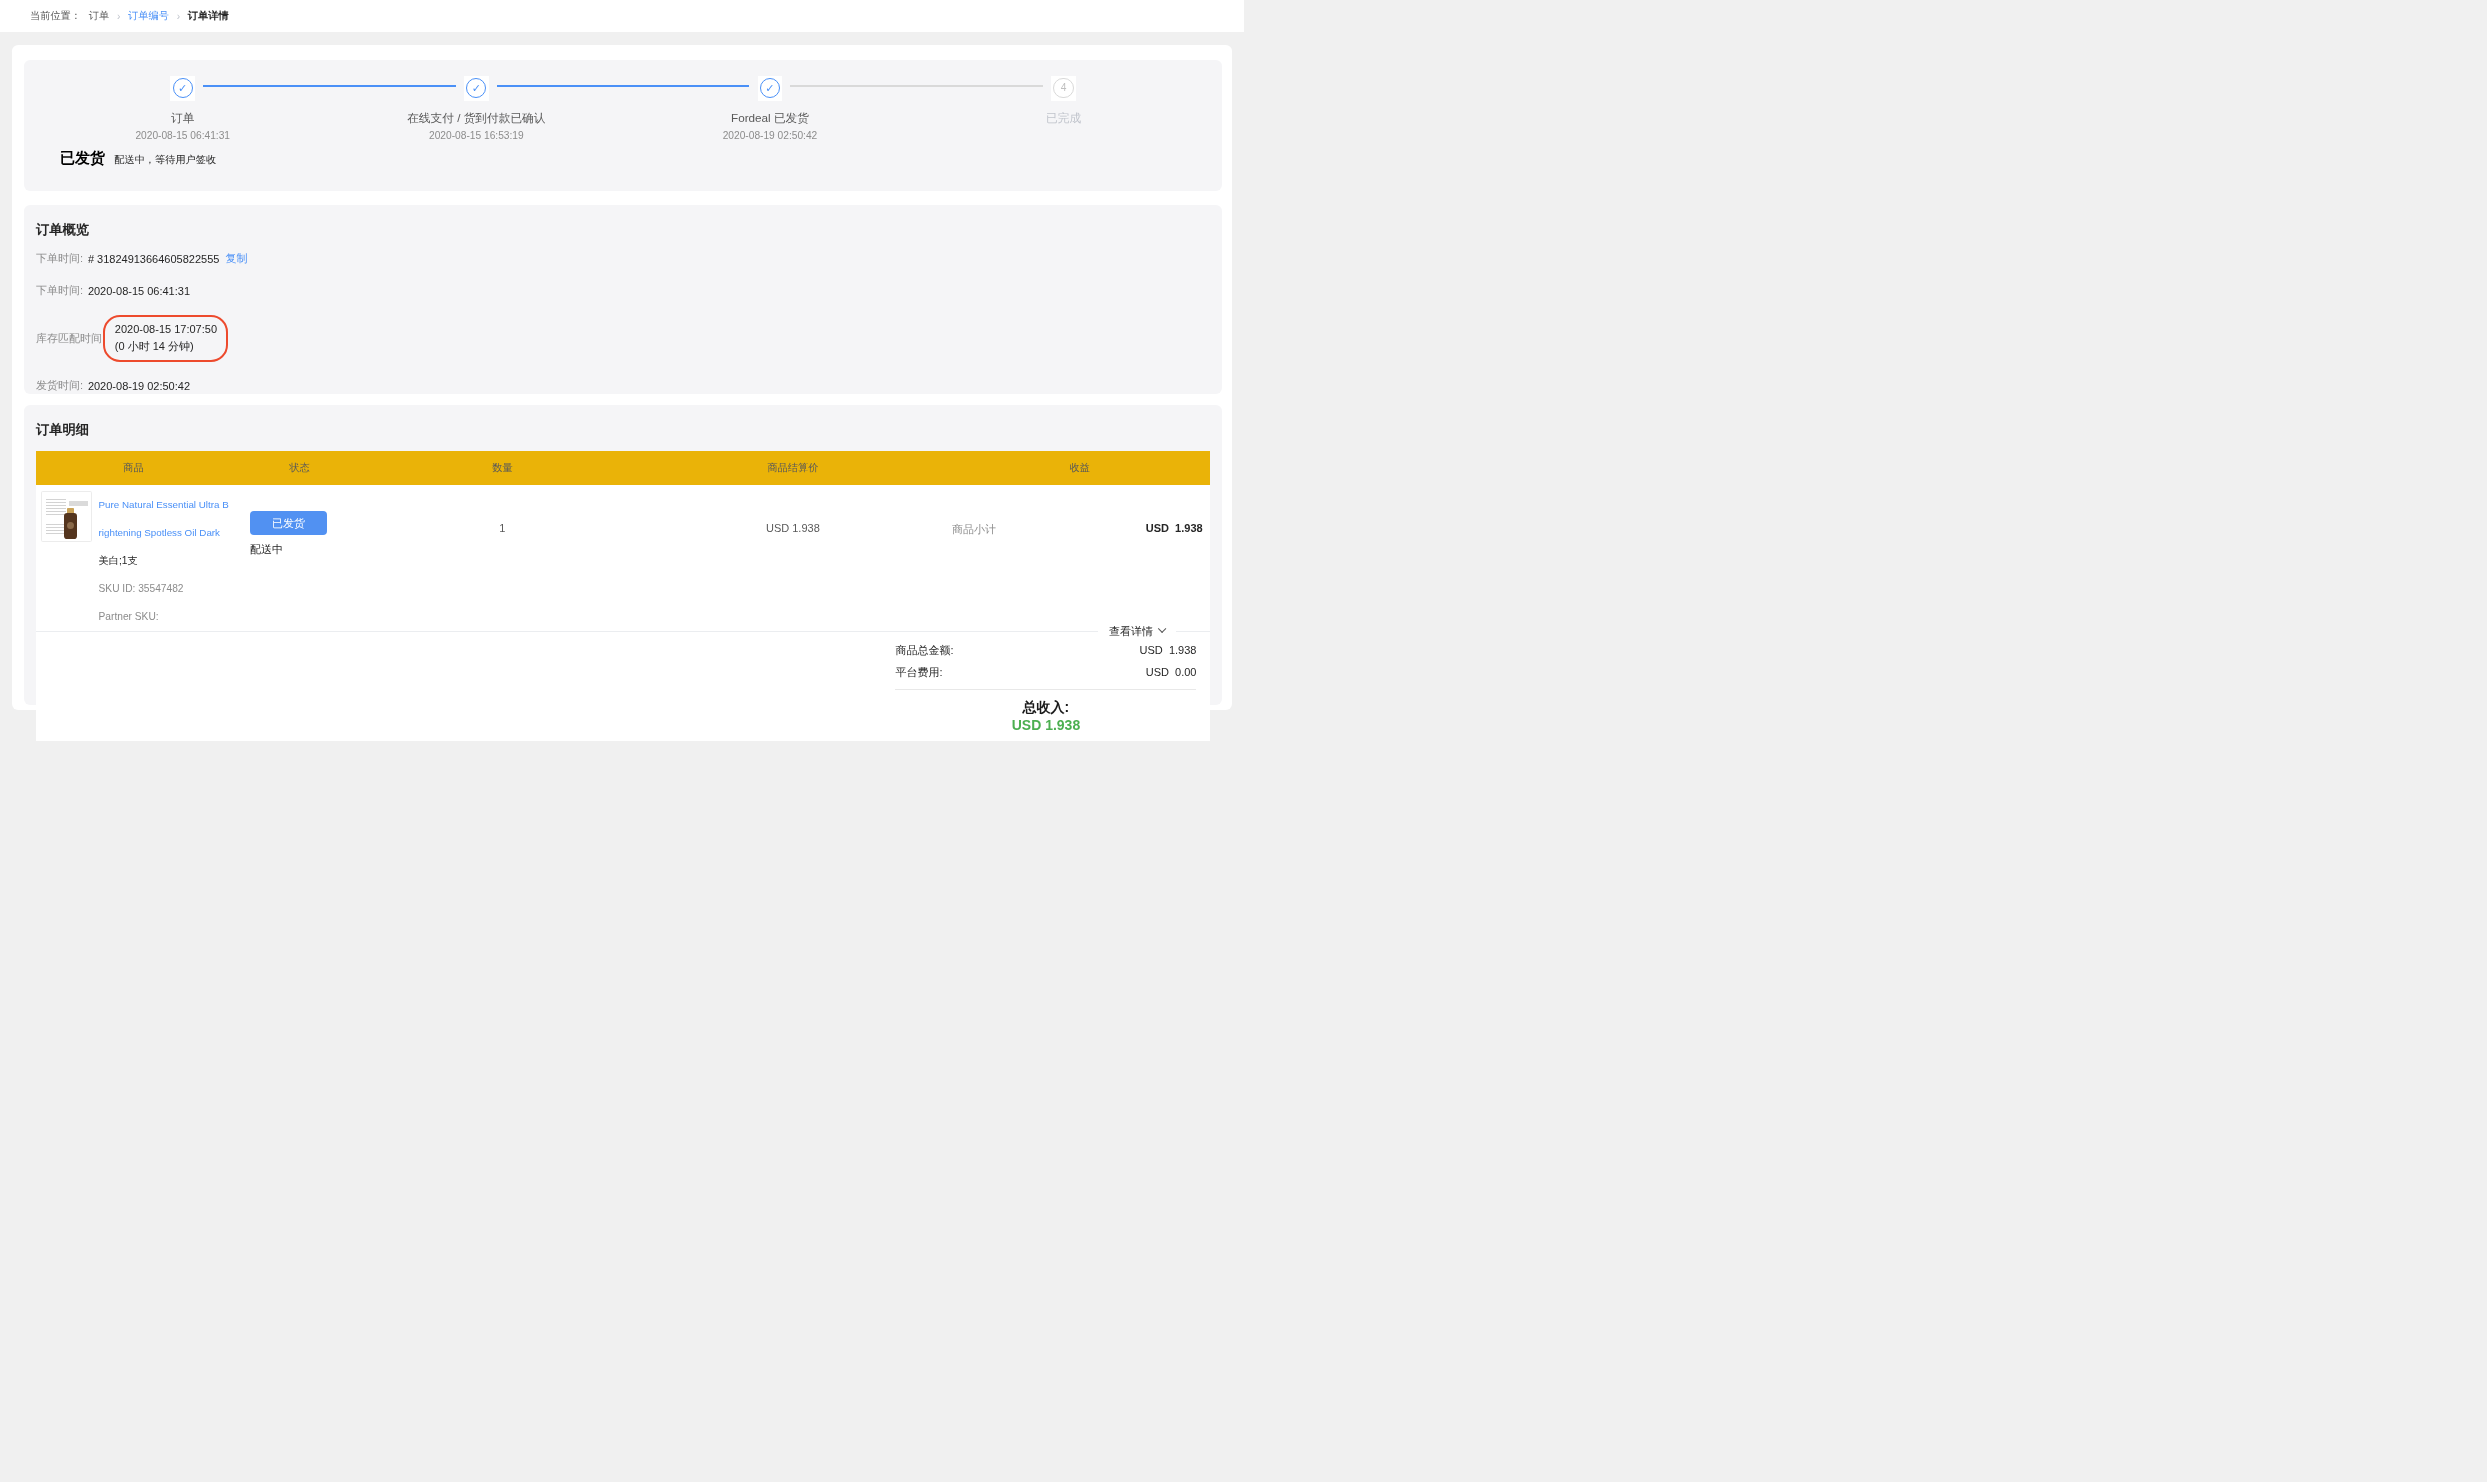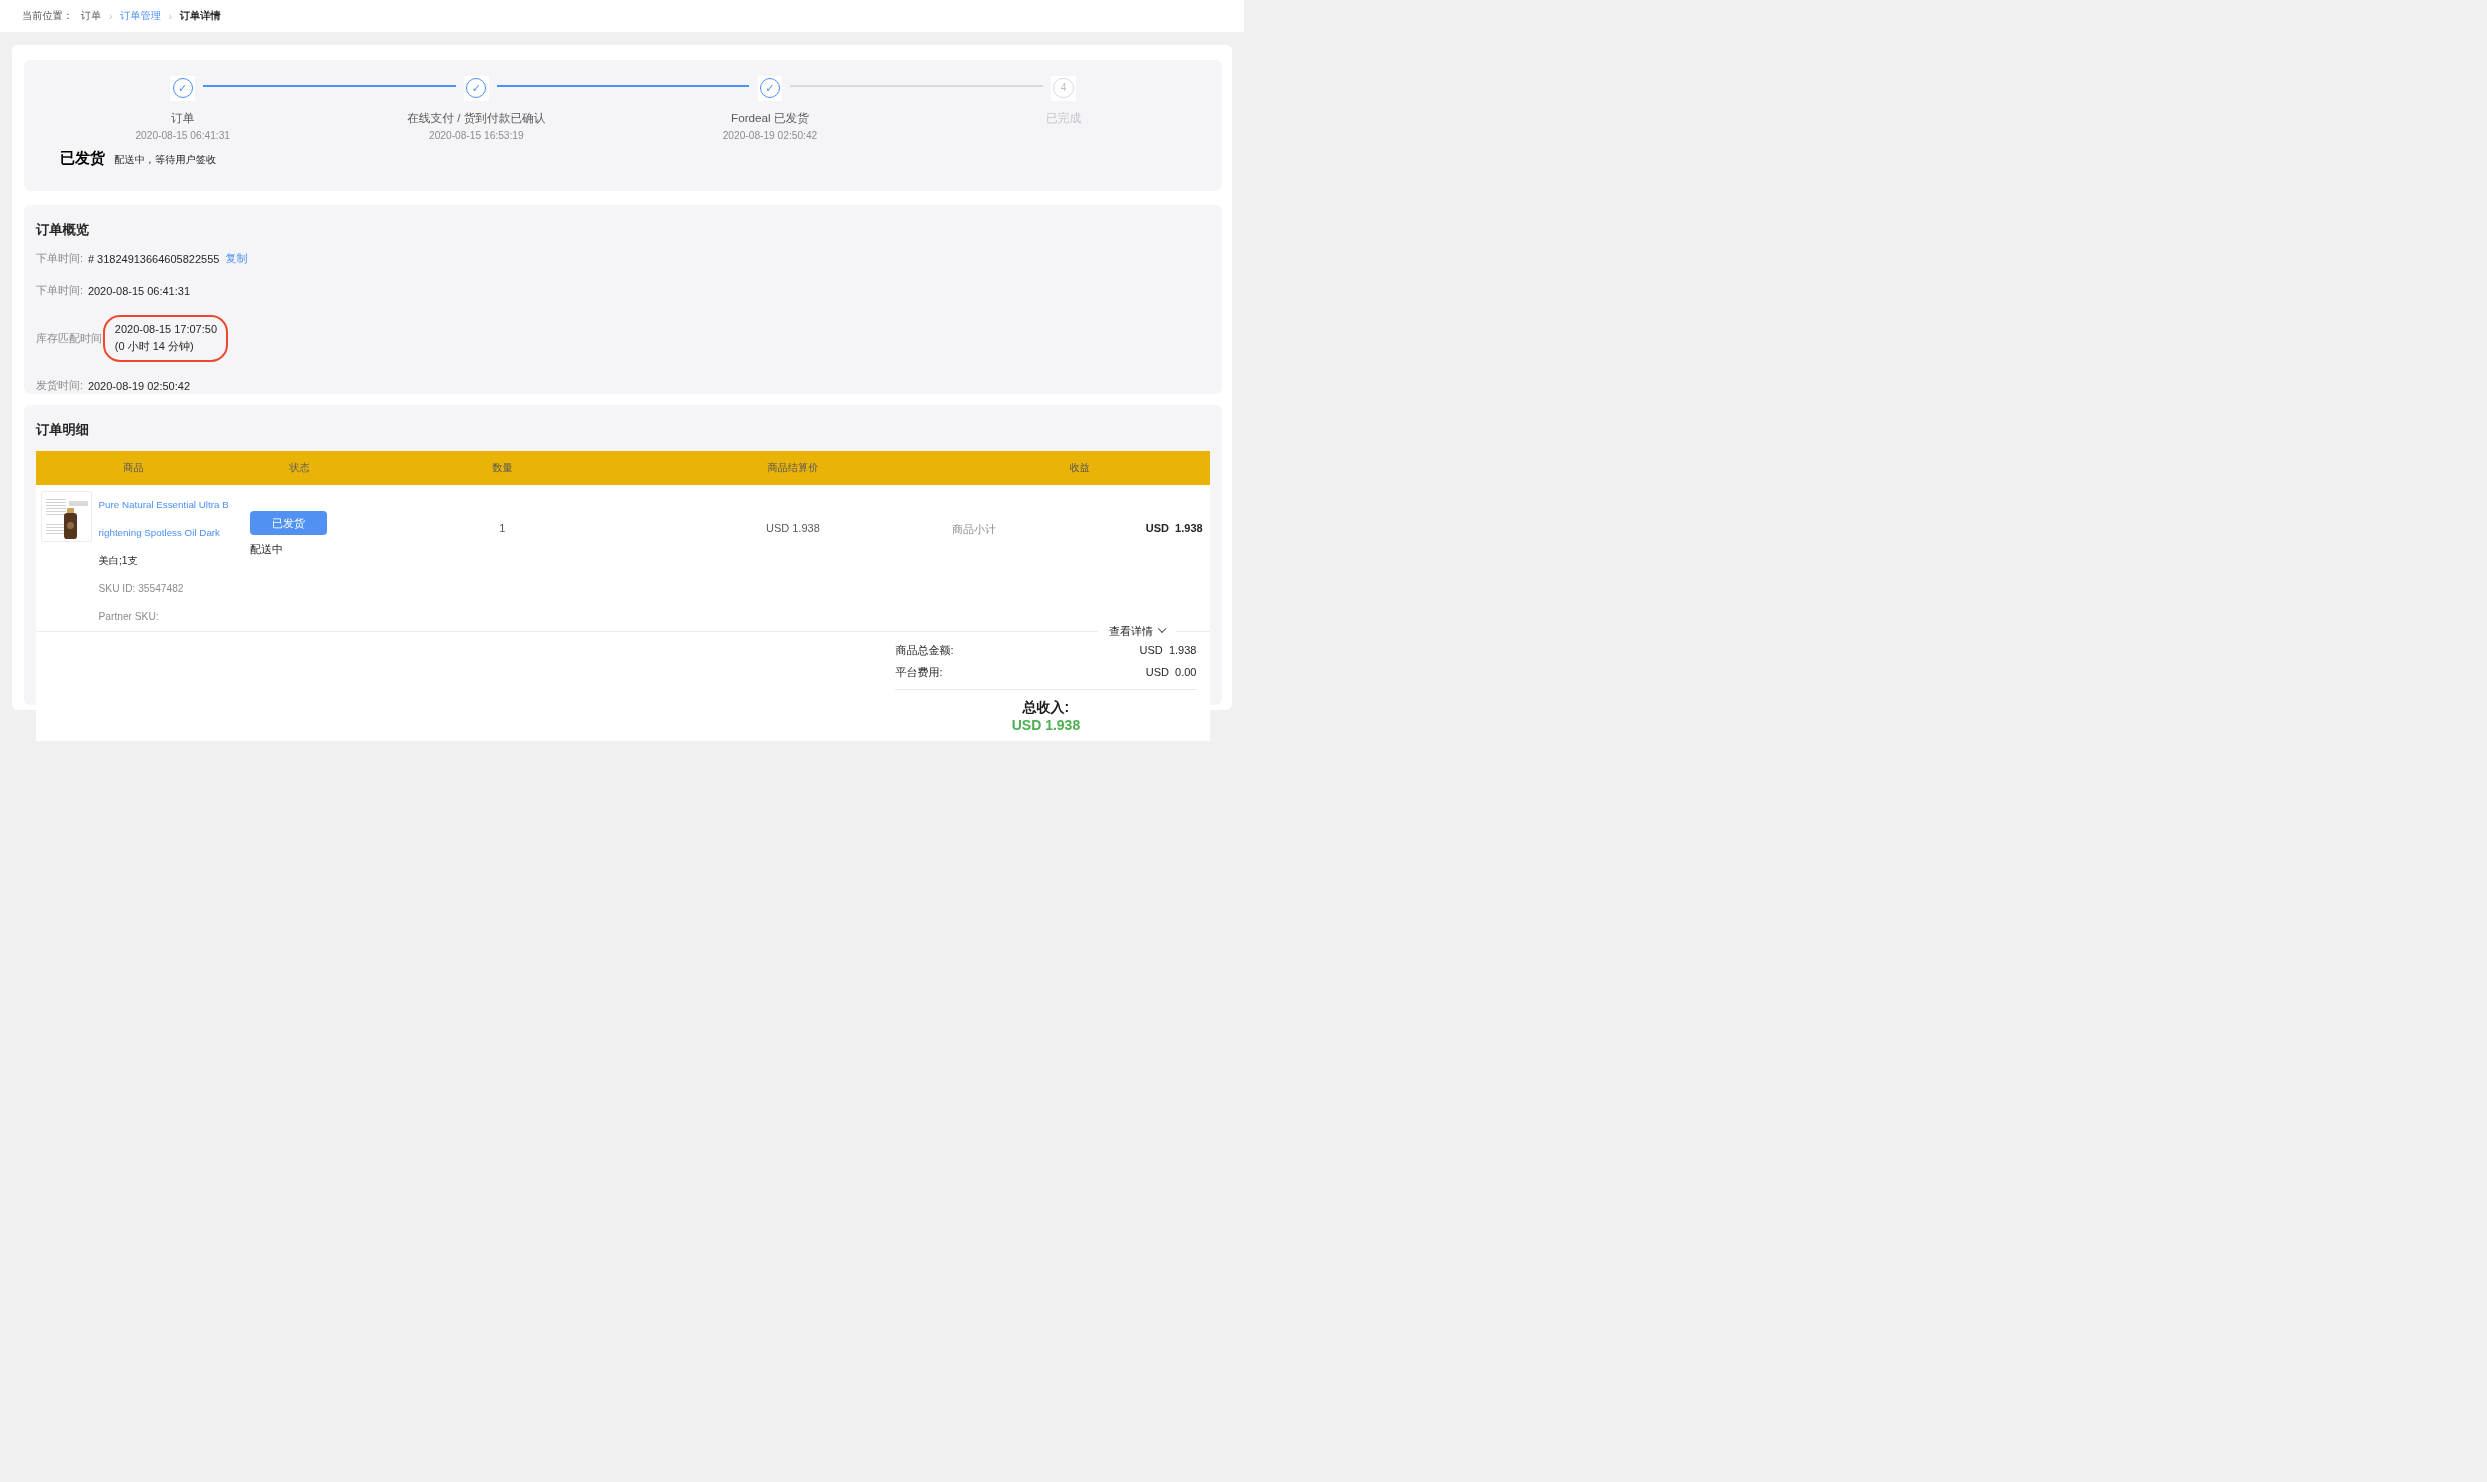--- a/index.html
+++ b/index.html
@@ -8,21 +8,21 @@
     font-family: "Liberation Sans", "DejaVu Sans", sans-serif;
     background:#f0f0f0;
     width:1244px; height:741px;
     overflow:hidden;
     color:#262626;
   }
   
   .topbar {
     background:#fff; height:32px;
     display:flex; align-items:center;
-    padding:0 22px; font-size:10.2px;
+    padding:0 30px; font-size:10.2px;
   }
   .crumb-label { color:#595959; margin-right:7.8px; }
   .crumb-link { color:#595959; cursor:pointer; }
   .crumb-link.active { color:#4a90f7; }
   .crumb-sep { color:#c0c4cc; margin:0 7.8px; font-size:10.2px; }
   .crumb-current { color:#262626; font-weight:700; }
   
   .card {
     background:#fff; border-radius:6.2px;
     margin:12.5px 11.7px 0; height:665px;
@@ -131,21 +131,21 @@
   .tot-income .tlabel { font-size:14px; font-weight:700; color:#1a1a1a; }
   .tot-income .tval { font-size:14px; font-weight:700; color:#4caf50; }
 </style>
 </head>
 <body>
 
 <div class="topbar">
   <span class="crumb-label">当前位置：</span>
   <span class="crumb-link">订单</span>
   <span class="crumb-sep">›</span>
-  <span class="crumb-link active">订单管理</span>
+  <span class="crumb-link active">订单编号</span>
   <span class="crumb-sep">›</span>
   <span class="crumb-current">订单详情</span>
 </div>
 
 <div class="card">
 
   <div class="panel panel-progress">
     <div class="steps">
       <div class="connector c1"></div>
       <div class="connector c2"></div>

